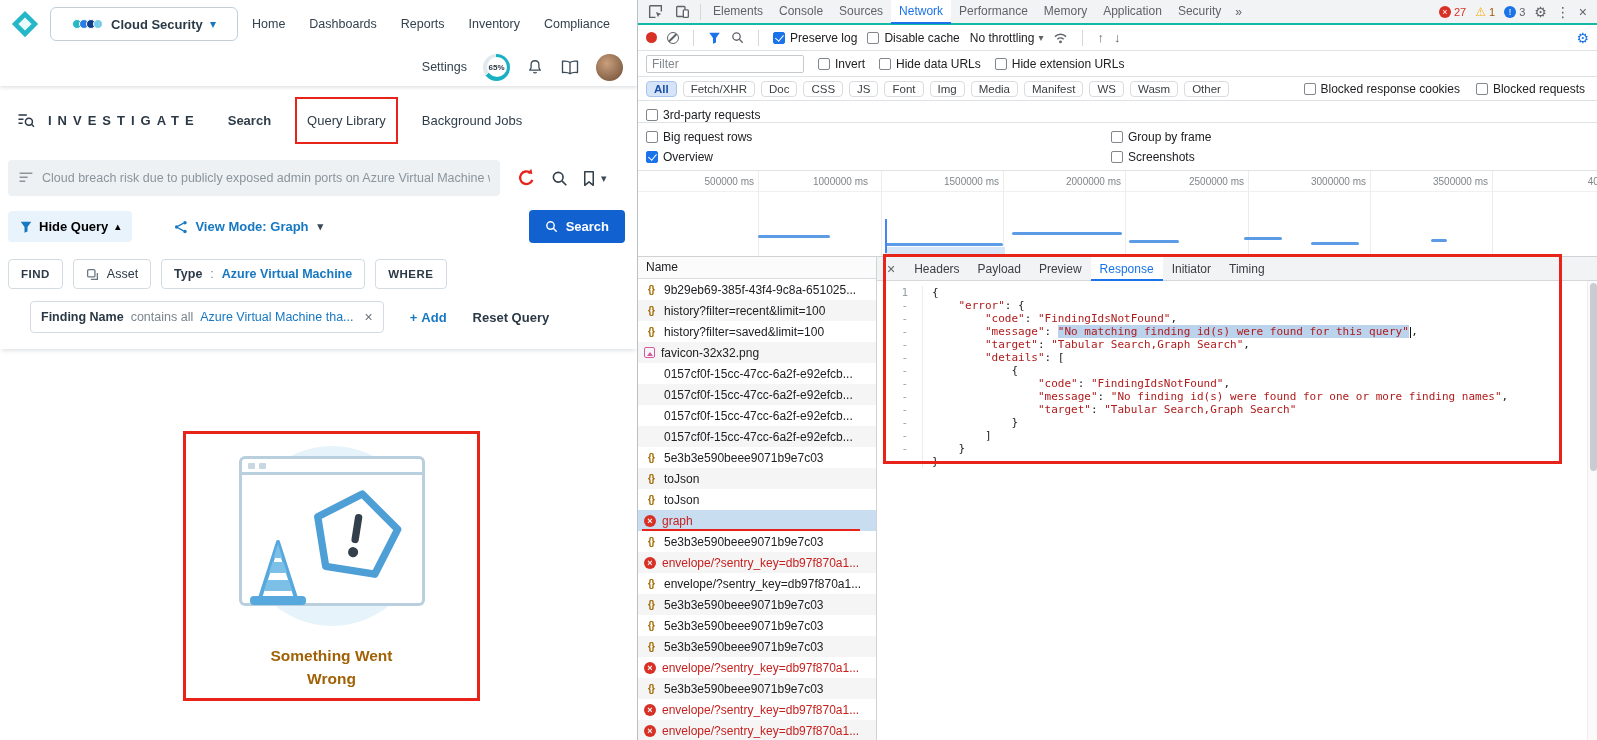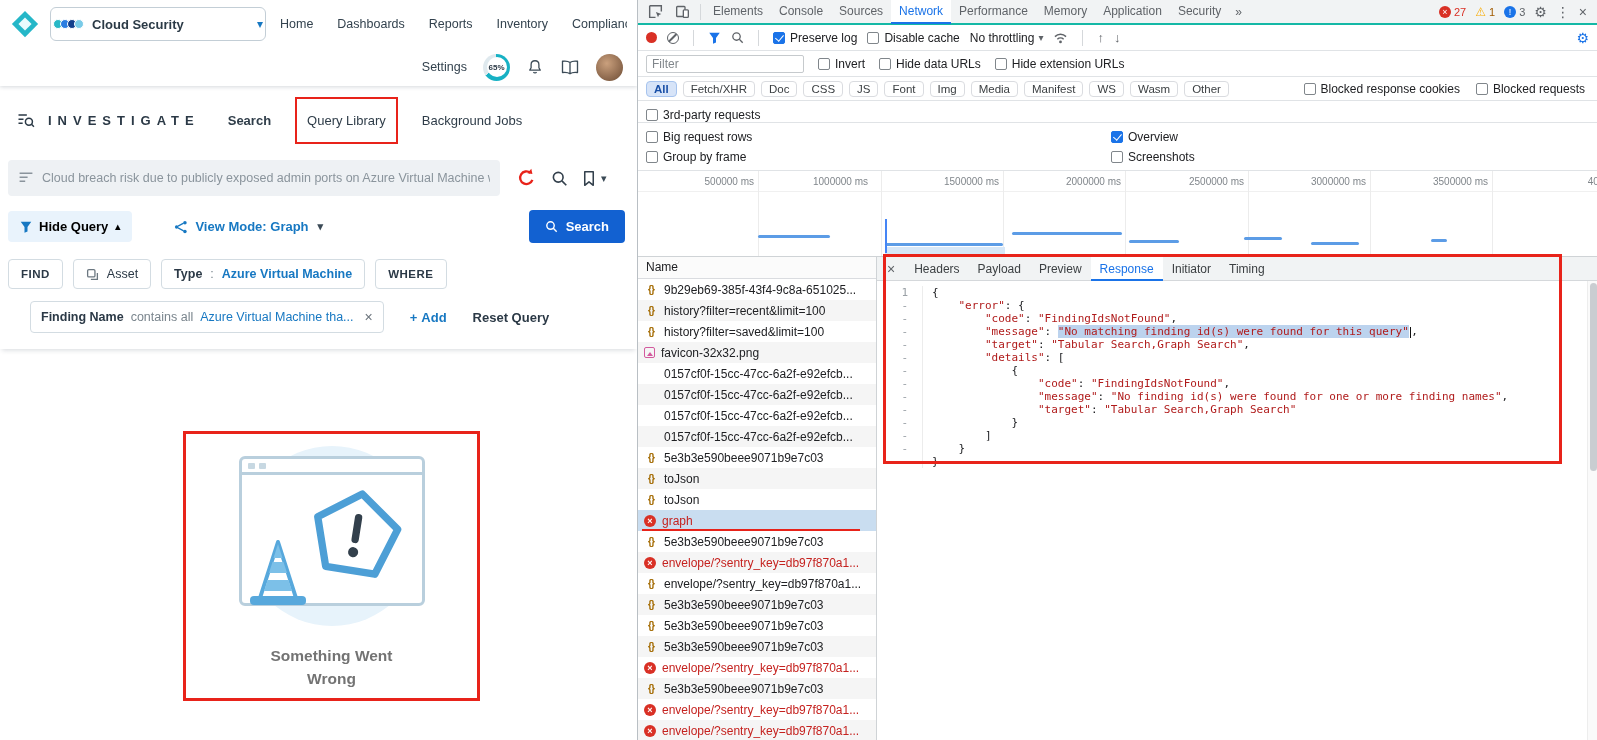--- a/index.html
+++ b/index.html
@@ -5,21 +5,21 @@
   * { box-sizing: border-box; margin: 0; padding: 0; }
   html,body { width:1597px; height:740px; overflow:hidden; }
   body { font-family:"Liberation Sans", sans-serif; background:#fff; color:#2b3946; }
   .screen { position:relative; width:1597px; height:740px; overflow:hidden; background:#fff; }
 
   
   .app { position:absolute; left:0; top:0; width:637px; height:740px; background:#fff; overflow:hidden; }
   .topbar { background:#fff; box-shadow:0 1px 4px rgba(20,40,60,.18); position:relative; z-index:3; }
   .topbar-row1 { display:flex; align-items:center; height:48px; padding:0 10px; }
   .logo { width:30px; height:30px; flex:none; }
-  .ws-select { display:flex; align-items:center; width:216px; height:34px; border:1px solid #c3ced6; border-radius:6px; padding:0 2px; margin-left:10px; flex:none; }
+  .ws-select { display:flex; align-items:center; width:188px; height:34px; border:1px solid #c3ced6; border-radius:6px; padding:0 21px; margin-left:10px; flex:none; }
   .ws-dots { display:flex; margin-right:8px; }
   .ws-dots i { width:10px; height:10px; border-radius:50%; display:block; border:1px solid #fff; }
   .ws-dots i + i { margin-left:-3px; }
   .d1{background:#28b8c6}.d2{background:#2a7de1}.d3{background:#123f8c}.d4{background:#79cbe8}
   .ws-label { font-size:13px; font-weight:bold; color:#2b3a46; }
   .ws-caret { margin-left:auto; color:#1778c2; font-size:12px; }
   .app-nav { display:flex; gap:24px; margin-left:14px; font-size:12.5px; color:#33424e; white-space:nowrap; overflow:hidden; }
   .nav-item { cursor:pointer; }
   .topbar-row2 { display:flex; align-items:center; justify-content:flex-end; gap:16px; height:38px; padding-right:14px; }
   .settings-link { font-size:12.5px; color:#33424e; }
@@ -63,21 +63,21 @@
   .reset-link { margin-left:26px; color:#2b3946; font-size:13px; font-weight:bold; cursor:pointer; }
 
   .err-card { position:absolute; left:183px; top:431px; width:297px; height:270px; border:3px solid #e8231a; display:flex; flex-direction:column; align-items:center; background:#fff; }
   .err-illu { position:relative; width:240px; height:192px; margin-top:6px; flex:none; }
   .err-circle { position:absolute; left:30px; top:6px; width:180px; height:180px; border-radius:50%; background:#e7f3fb; }
   .err-window { position:absolute; left:27px; top:16px; width:186px; height:150px; background:#fff; border:3px solid #b9cfdd; border-radius:6px; }
   .err-window-bar { height:16px; border-bottom:3px solid #b9cfdd; display:flex; align-items:center; gap:4px; padding-left:6px; }
   .err-window-bar i { width:7px; height:6px; background:#c7d8e2; border-radius:1px; display:block; }
   .err-cone { position:absolute; left:34px; top:96px; }
   .err-shield { position:absolute; left:98px; top:48px; }
-  .err-text { margin-top:12px; text-align:center; font-size:15.5px; font-weight:bold; color:#737373; line-height:23px; }
+  .err-text { margin-top:12px; text-align:center; font-size:15.5px; font-weight:bold; color:#a16207; line-height:23px; }
 
   
   .devtools { position:absolute; left:637px; top:0; width:960px; height:740px; background:#fff; border-left:1px solid #b9bfc4; font-size:12px; color:#202124; }
   .dt-tabbar { display:flex; align-items:center; height:25px; background:#f1f3f4; border-bottom:2px solid #14b8a6; padding:0 4px; }
   .dt-icobtn { padding:0 6px; display:flex; align-items:center; }
   .vdiv { width:1px; height:16px; background:#d5d8db; margin:0 4px; flex:none; }
   .dt-tab { padding:0 8px; line-height:25px; color:#5f6368; cursor:pointer; white-space:nowrap; }
   .dt-tab.sel { color:#1a73e8; box-shadow:inset 0 -2px 0 #1a73e8; background:#fff; }
   .dt-more { color:#5f6368; padding:0 6px; cursor:pointer; }
   .dt-right { margin-left:auto; display:flex; align-items:center; gap:9px; padding-right:6px; }
@@ -459,26 +459,26 @@
           <span class="lbl">3rd-party requests</span>
         </span>
     </div>
 
     <div class="dt-settings">
       <span class="cb-row">
           <span class="cb"></span>
           <span class="lbl">Big request rows</span>
         </span>
       <span class="cb-row">
+          <span class="cb"></span>
+          <span class="lbl">Group by frame</span>
+        </span>
+      <span class="cb-row">
           <span class="cb on"></span>
           <span class="lbl">Overview</span>
-        </span>
-      <span class="cb-row">
-          <span class="cb"></span>
-          <span class="lbl">Group by frame</span>
         </span>
       <span class="cb-row">
           <span class="cb"></span>
           <span class="lbl">Screenshots</span>
         </span>
     </div>
 
     <div class="timeline" id="timeline">
       <div class="tl-rule"></div>
     <div class="tl-grid" style="left: 120px;"></div>

